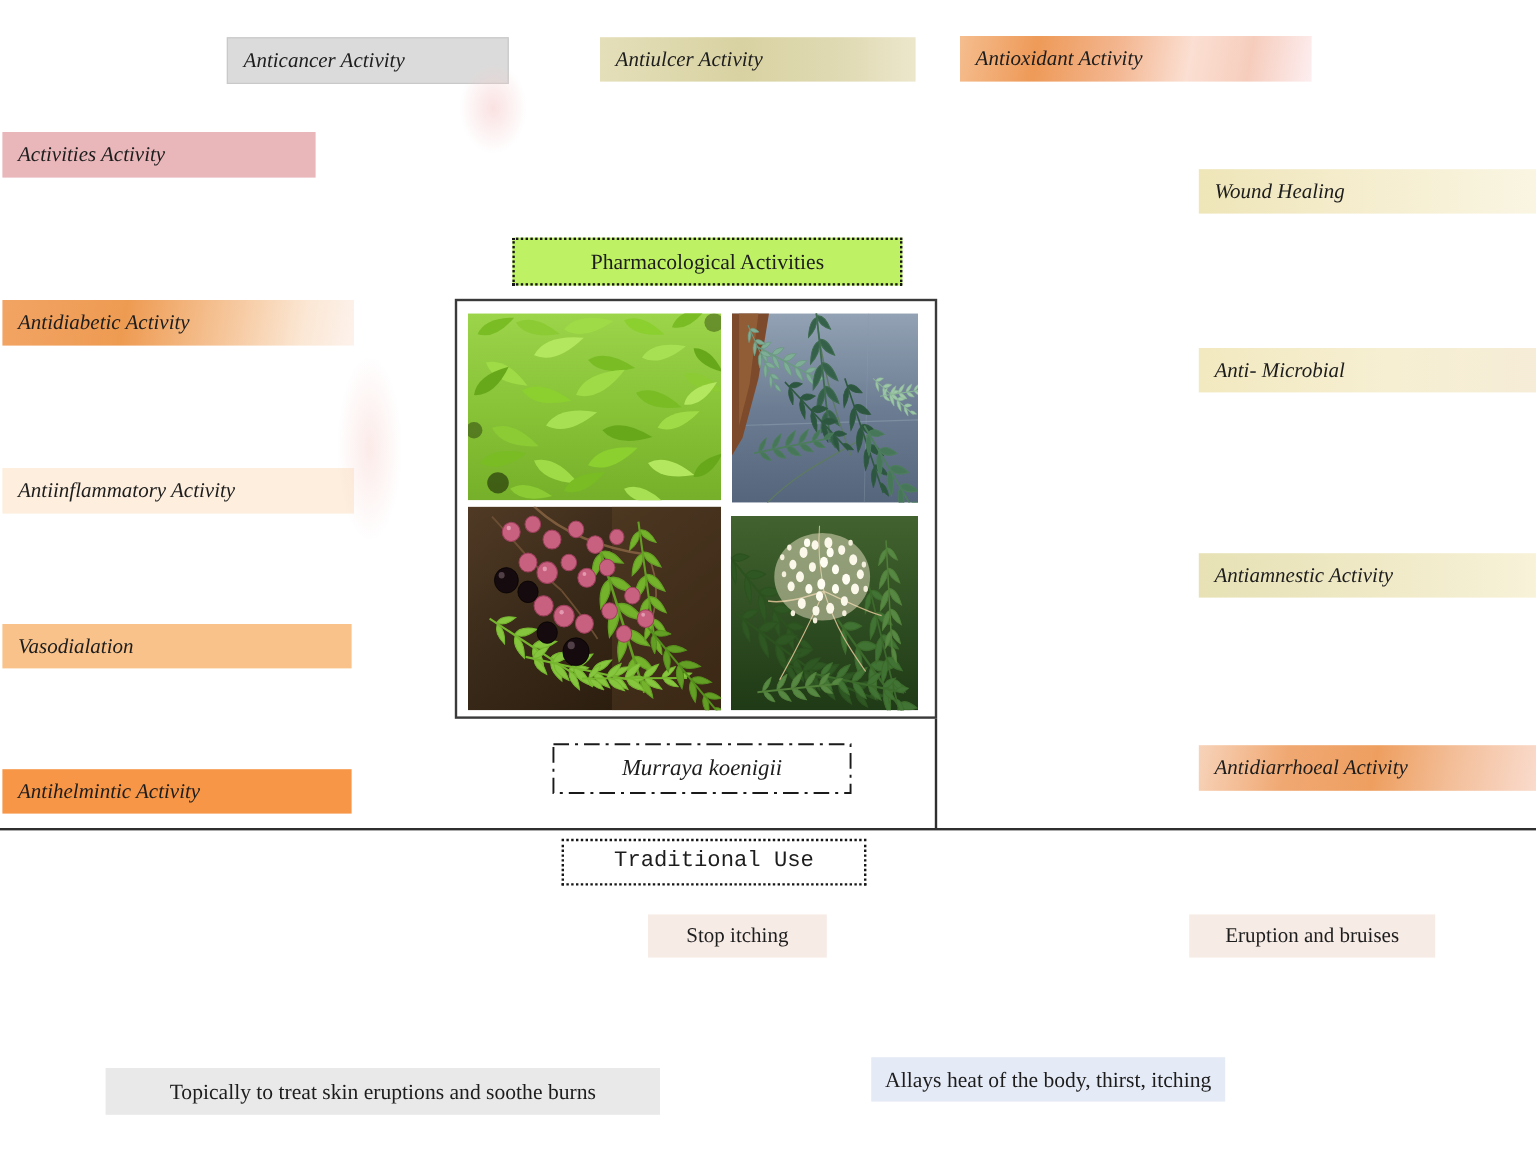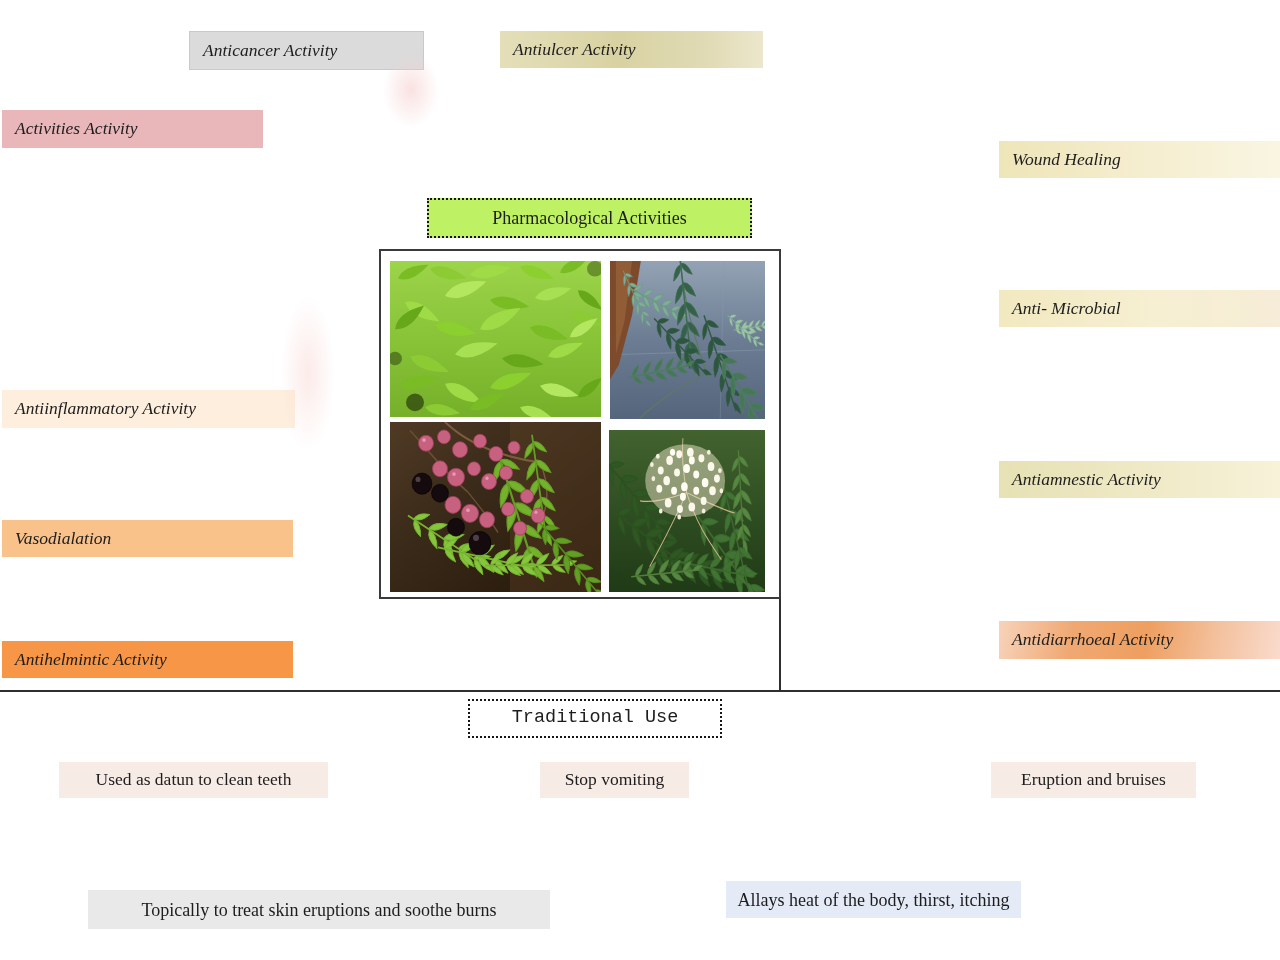--- a/index.html
+++ b/index.html
@@ -80,22 +80,24 @@
       <use href="#lf" transform="translate(71,5) rotate(31) scale(0.72)"></use>
       <use href="#lf" transform="translate(84,5) rotate(-12) scale(0.62)"></use>
     </g>
   </defs>
 </svg>
 
 <div id="canvas">
 
   <div class="pill pad" id="anticancer">Anticancer Activity</div>
   <div class="pill pad" id="antiulcer">Antiulcer Activity</div>
+  <div class="pill pad" id="antioxidant">Antioxidant Activity</div>
   <div class="pill pad" id="antifungal">Activities Activity</div>
   <div class="pill pad" id="wound-healing">Wound Healing</div>
+  <div class="pill pad" id="antidiabetic">Antidiabetic Activity</div>
   <div class="pill pad" id="anti-microbial">Anti- Microbial</div>
   <div class="pill pad" id="antiinflammatory">Antiinflammatory Activity</div>
   <div class="pill pad" id="antiamnestic">Antiamnestic Activity</div>
   <div class="pill pad" id="vasodialation">Vasodialation</div>
   <div class="pill pad" id="antidiarrhoeal">Antidiarrhoeal Activity</div>
   <div class="pill pad" id="antihelmintic">Antihelmintic Activity</div>
 
   <div class="pill ctr" id="pharm-box">Pharmacological Activities</div>
 
   <div id="grid-box">
@@ -315,26 +317,31 @@
             <circle cx="128" cy="80" r="2.5"></circle>
             <circle cx="95" cy="86" r="2.5"></circle>
           <circle cx="70" cy="80" r="2.5"></circle>
             <circle cx="60" cy="48" r="2.5"></circle>
             <circle cx="135" cy="22" r="2.5"></circle>
         </g>
       </svg>
     </div>
   </div>
 
+  <div class="pill ctr" id="murraya-box">
+    <svg class="edge" viewBox="0 0 250 43" preserveAspectRatio="none">
+      <rect x="1.2" y="1.2" width="247.6" height="40.6" fill="none" stroke="#1a1a1a" stroke-width="1.6" stroke-dasharray="13 5 2.5 5"></rect>
+    </svg>
+    <span>Murraya koenigii</span>
+  </div>
 
   <div id="vline"></div>
   <div id="hline"></div>
 
   <div class="pill ctr" id="traditional-box">Traditional Use</div>
-  <div class="pill ctr" id="use-datun">Used as datun to clean teeth</div>
-  <div class="pill ctr" id="stop-vomiting">Stop vomiting</div>
+  <div class="pill ctr" id="stop-vomiting">Stop itching</div>
   <div class="pill ctr" id="eruption-bruises">Eruption and bruises</div>
   <div class="pill ctr" id="topically">Topically to treat skin eruptions and soothe burns</div>
   <div class="pill ctr" id="allays">Allays heat of the body, thirst, itching</div>
 
   <div class="blob" id="blob1"></div>
   <div class="blob" id="blob2"></div>
 </div>
 
 </body></html>

